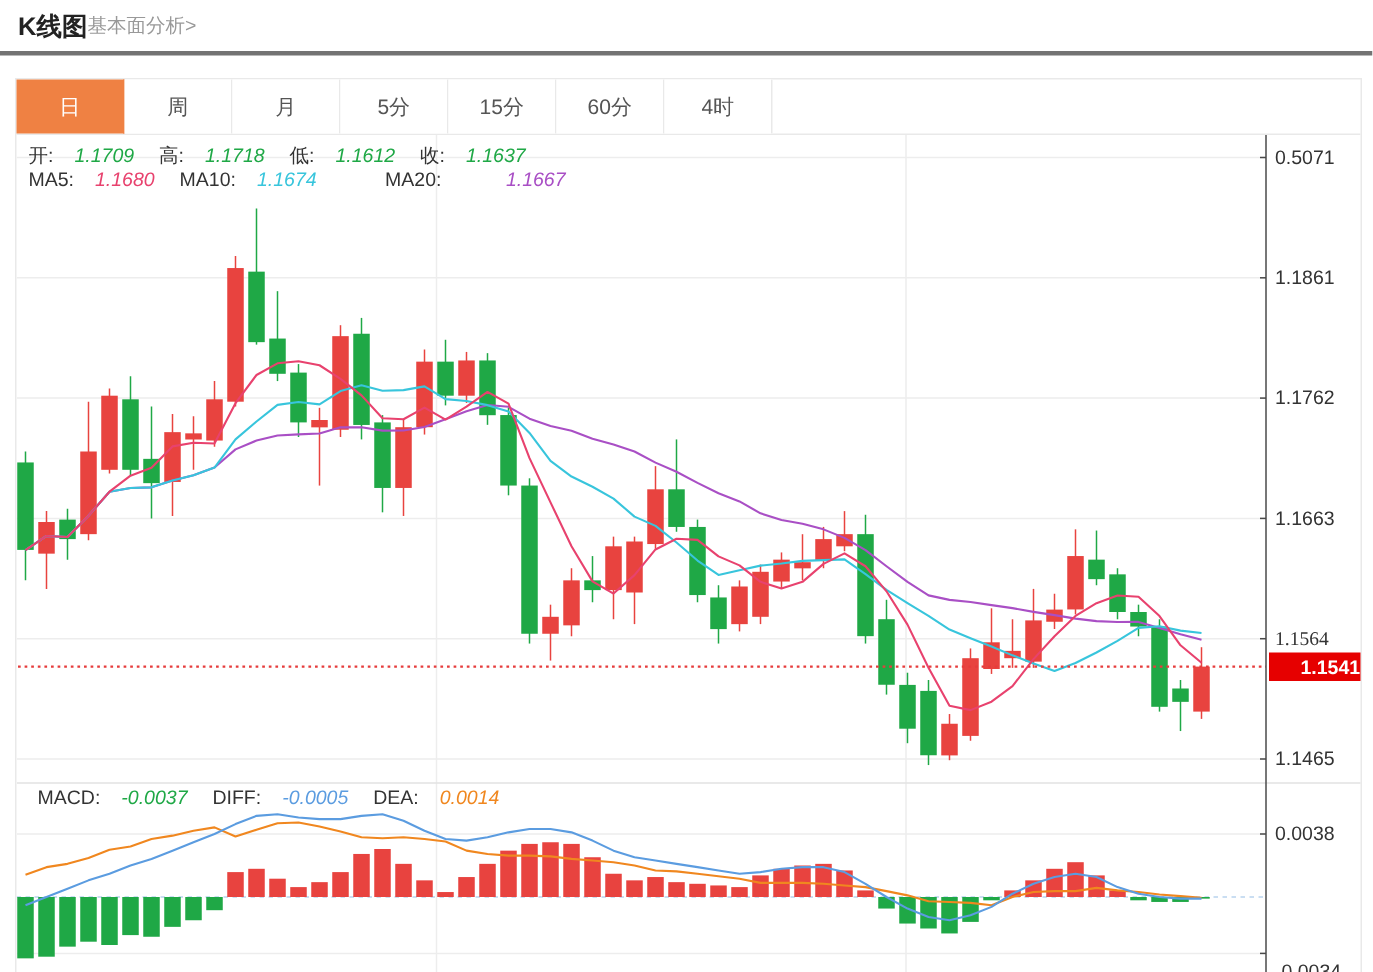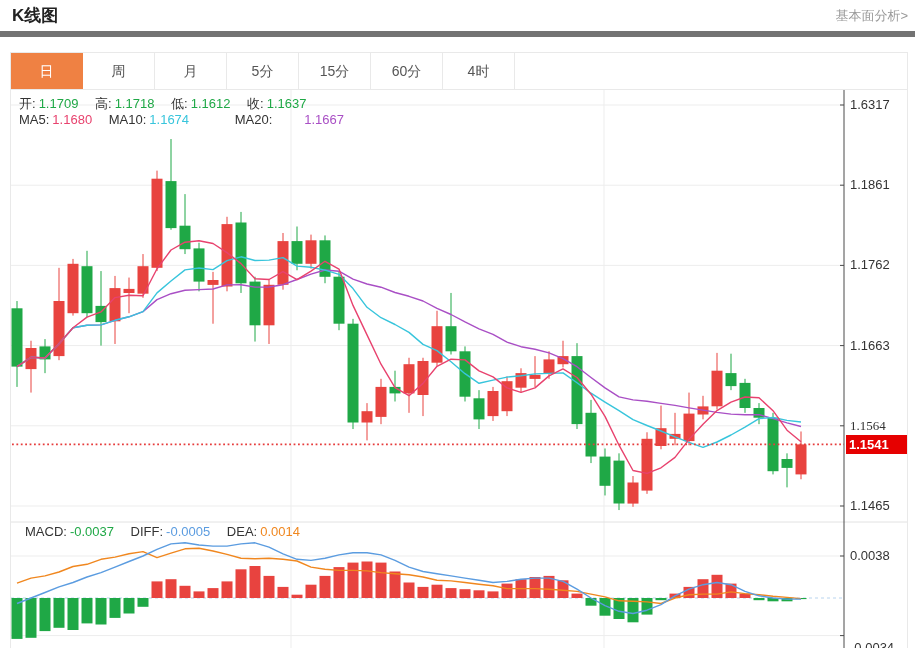--- a/index.html
+++ b/index.html
@@ -1,42 +1,42 @@
 <!DOCTYPE html>
 <html style="--up: #e8433f; --down: #1fa846; --ma5: #e8426e; --ma10: #38c5dc; --ma20: #a94fc5; --diff: #5b9ce0; --dea: #f0871f; --tab: #ef8143; --badge: #e60000;"><head>
 <meta charset="utf-8">
 <style>
   html,body{margin:0;padding:0;background:#fff;width:915px;height:648px;overflow:hidden;
     font-family:"Liberation Sans","DejaVu Sans",sans-serif;}
-  .topbar{height:37px;border-bottom:6px solid #737373;display:flex;align-items:center;
-    justify-content:space-between;padding:0 7px 0 12px;box-sizing:border-box;}
+  .topbar{height:37px;border-bottom:3px solid #737373;display:flex;align-items:center;
+    padding:0 7px 0 12px;box-sizing:border-box;}
   .topbar h1{font-size:17px;margin:0;color:#222;font-weight:bold;}
   .topbar a{font-size:13px;color:#999;text-decoration:none;cursor:pointer;}
   .panel{margin:15px 7px 0 10px;width:898px;border:1px solid #e9e9e9;border-bottom:none;box-sizing:border-box;}
   .tabs{display:flex;height:36px;border-bottom:1px solid #e9e9e9;}
   .tab{width:72px;height:36px;line-height:36px;text-align:center;font-size:14px;color:#555;
     background:#fff;border:none;border-right:1px solid #e9e9e9;padding:0;cursor:pointer;
     font-family:inherit;}
   .tab.active{background:var(--tab,#ef8143);color:#fff;border-right-color:var(--tab,#ef8143);}
   .chart-wrap{position:relative;width:100%;height:559px;overflow:hidden;}
   #chart{position:absolute;left:0;top:0;}
   .legend{position:absolute;font-size:13px;white-space:nowrap;z-index:3;}
   .legend .lab{color:#333;margin-left:13px;}
   .legend .lab:first-child{margin-left:0;}
-  .legend .val{margin-left:3px;}
+  .legend .val{margin-left:14px;font-style:italic;}
   .v-green{color:var(--down,#1fa846);}
   .v-ma5{color:var(--ma5,#e8426e);}
   .v-ma10{color:var(--ma10,#38c5dc);}
   .v-ma20{color:var(--ma20,#a94fc5);padding-left:29px;}
   .v-diff{color:var(--diff,#4a90d9);}
   .v-dea{color:var(--dea,#f0871f);}
   .axis-label{position:absolute;left:839px;font-size:13px;color:#333;z-index:2;}
   .price-badge{position:absolute;left:835px;width:63px;height:19px;line-height:19px;
     background:var(--badge,#e60000);color:#fff;font-size:13px;font-weight:bold;
-    padding-left:3px;box-sizing:border-box;z-index:4;}
+    padding-left:21px;box-sizing:border-box;z-index:4;}
 </style>
 </head>
 <body>
 
 <div class="topbar">
   <h1>K线图</h1>
   <a>基本面分析&gt;</a>
 </div>
 
 <div class="panel">
@@ -267,21 +267,21 @@
       <span class="lab v-ma20">MA20:</span><span class="val v-ma20">1.1667</span>
     </div>
 
     <div class="legend" style="top:434px;left:14px">
       <span class="lab v-green">MACD:</span><span class="val v-green">-0.0037</span>
       <span class="lab v-diff">DIFF:</span><span class="val v-diff">-0.0005</span>
       <span class="lab v-dea">DEA:</span><span class="val v-dea">0.0014</span>
     </div>
 
     <div class="price-badge" style="top: 345px;">1.1541</div>
-  <span class="axis-label" style="top: 7px;">1.6317</span>
+  <span class="axis-label" style="top: 7px;">0.5071</span>
       <span class="axis-label" style="top: 87.2px;">1.1861</span>
       <span class="axis-label" style="top: 167.4px;">1.1762</span>
       <span class="axis-label" style="top: 247.6px;">1.1663</span>
       <span class="axis-label" style="top: 327.8px; font-family: Liberation Serif, serif;">1.1564</span>
       <span class="axis-label" style="top: 408px;">1.1465</span>
       <span class="axis-label" style="top: 458px;">0.0038</span>
       <span class="axis-label" style="top: 537.6px; margin-top: 12px;">-0.0034</span>
     </div>
 </div>
 

